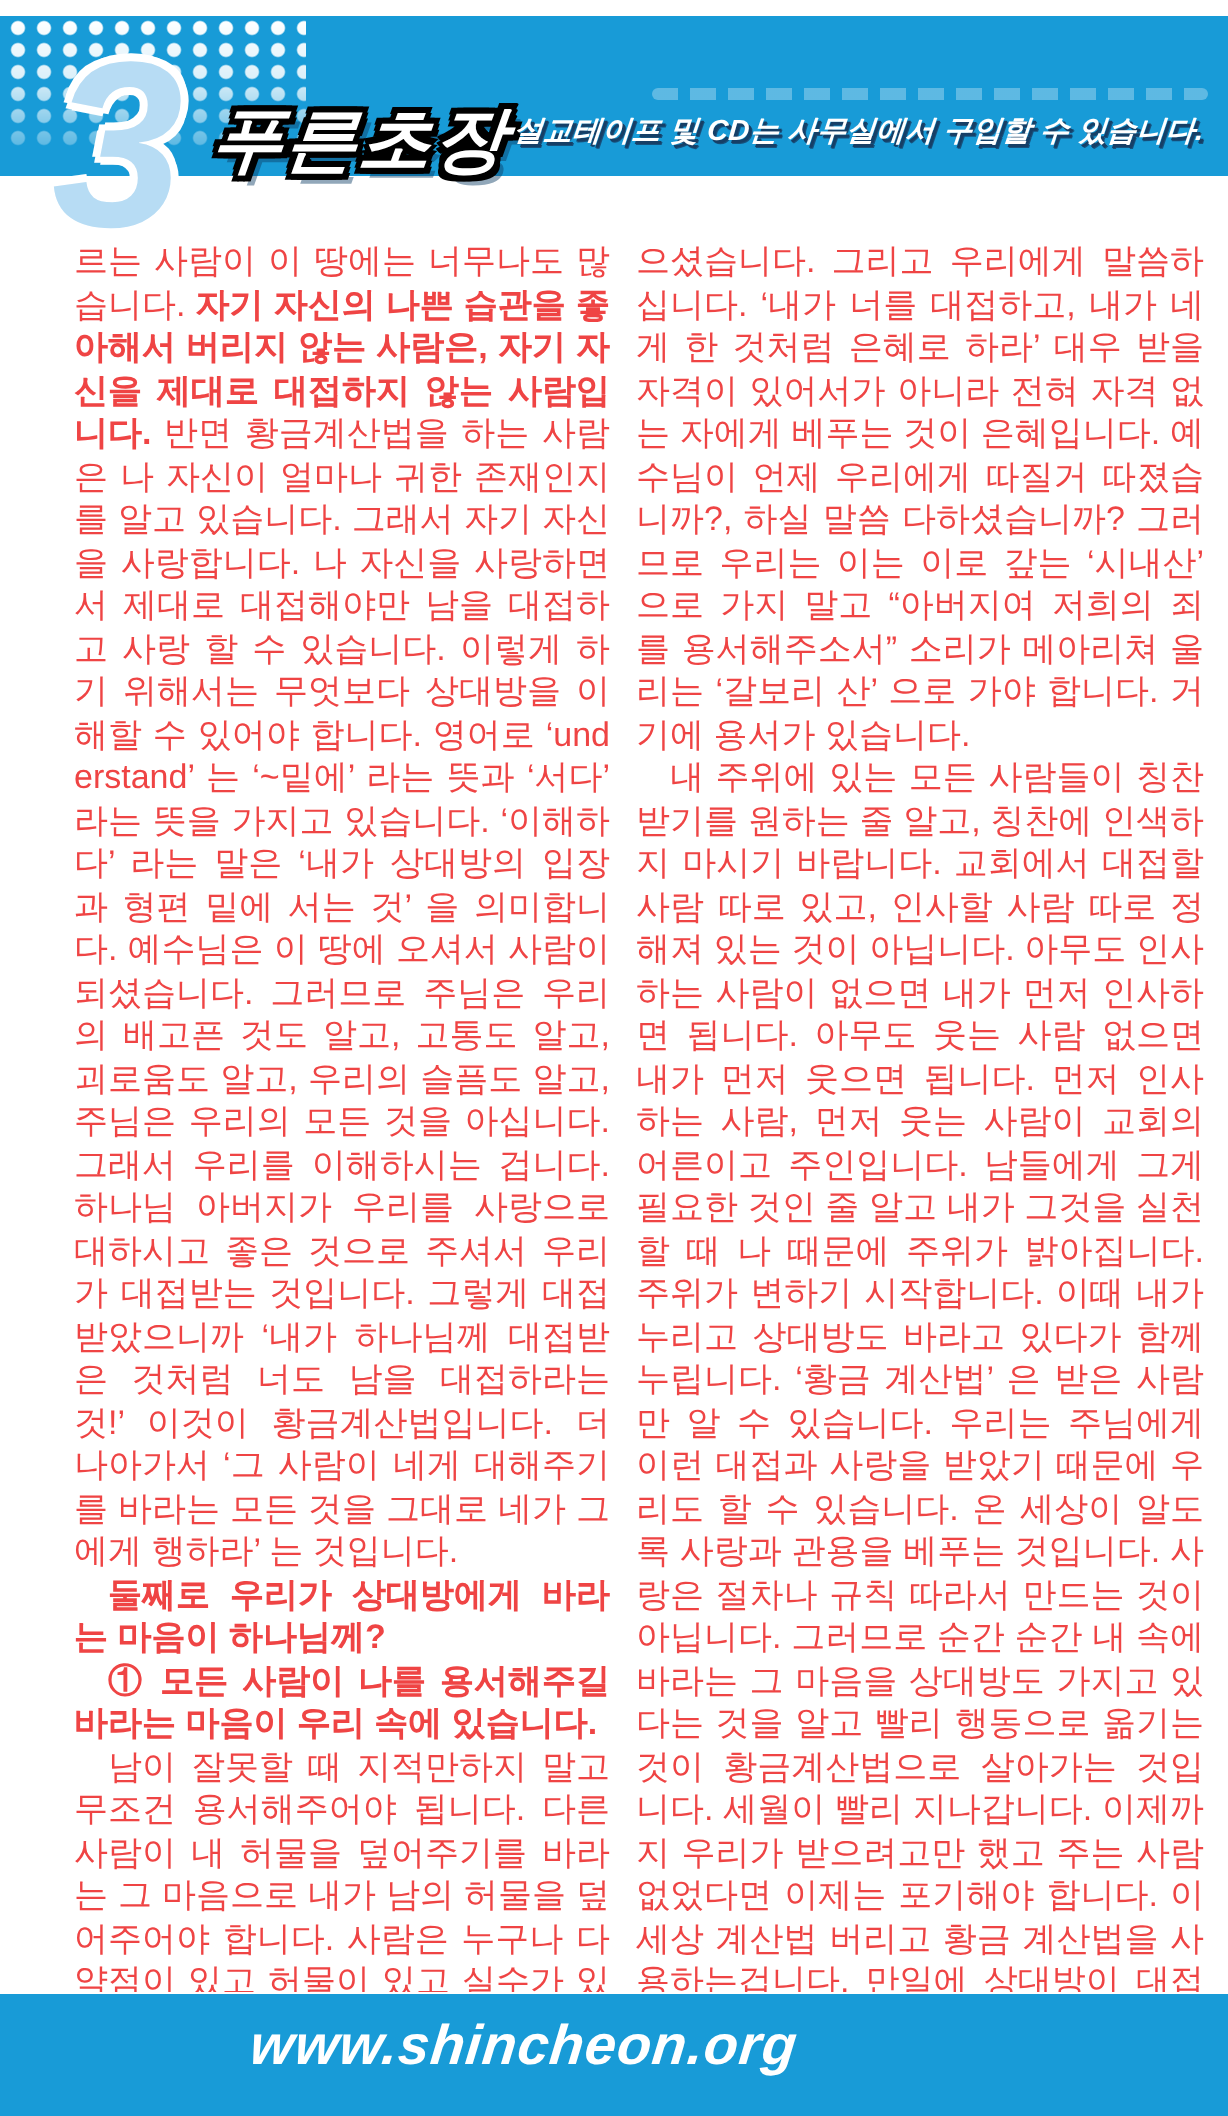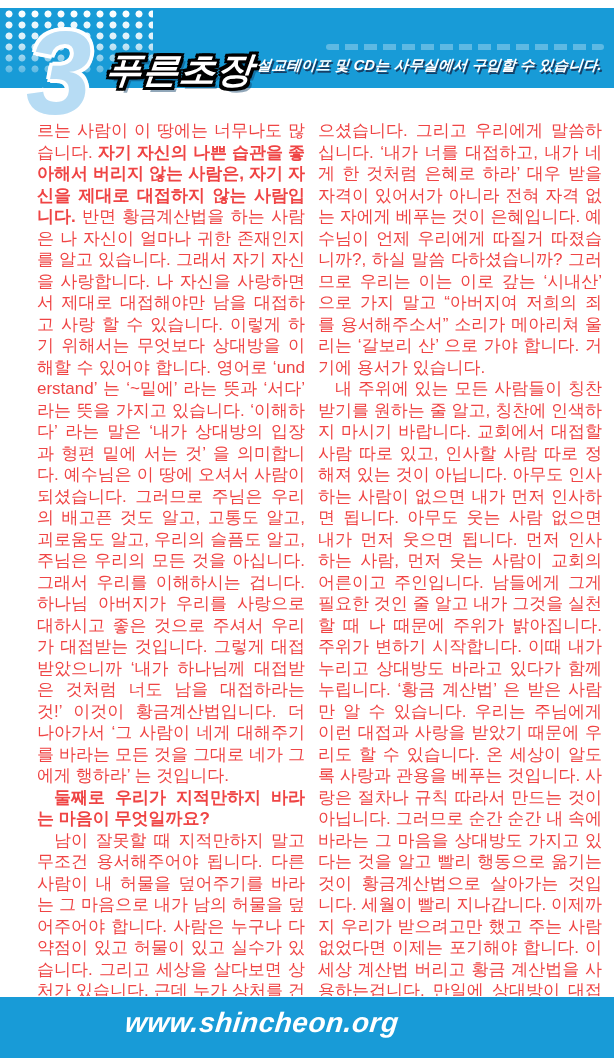--- a/index.html
+++ b/index.html
@@ -92,21 +92,22 @@
     <div class="dots"></div>
     <div class="issue-number">3</div>
     <div class="dash-row"></div>
     <div class="page-title">푸른초장</div>
     <div class="header-notice">설교테이프 및 CD는 사무실에서 구입할 수 있습니다.</div>
   </div>
 
   <div class="article">
     <div class="col col-left">
         <p class="para"><span>르는 사람이 이 땅에는 너무나도 많습니다. </span><span class="bold">자기 자신의 나쁜 습관을 좋아해서 버리지 않는 사람은, 자기 자신을 제대로 대접하지 않는 사람입니다.</span><span> 반면 황금계산법을 하는 사람은 나 자신이 얼마나 귀한 존재인지를 알고 있습니다. 그래서 자기 자신을 사랑합니다. 나 자신을 사랑하면서 제대로 대접해야만 남을 대접하고 사랑 할 수 있습니다. 이렇게 하기 위해서는 무엇보다 상대방을 이해할 수 있어야 합니다. 영어로 ‘understand’ 는 ‘~밑에’ 라는 뜻과 ‘서다’ 라는 뜻을 가지고 있습니다. ‘이해하다’ 라는 말은 ‘내가 상대방의 입장과 형편 밑에 서는 것’ 을 의미합니다. 예수님은 이 땅에 오셔서 사람이 되셨습니다. 그러므로 주님은 우리의 배고픈 것도 알고, 고통도 알고, 괴로움도 알고, 우리의 슬픔도 알고, 주님은 우리의 모든 것을 아십니다. 그래서 우리를 이해하시는 겁니다. 하나님 아버지가 우리를 사랑으로 대하시고 좋은 것으로 주셔서 우리가 대접받는 것입니다. 그렇게 대접받았으니까 ‘내가 하나님께 대접받은 것처럼 너도 남을 대접하라는 것!’ 이것이 황금계산법입니다. 더 나아가서 ‘그 사람이 네게 대해주기를 바라는 모든 것을 그대로 네가 그에게 행하라’ 는 것입니다.</span></p>
-        <p class="para indent"><span class="bold">둘째로 우리가 지적만하지 바라는 마음이 무엇일까요?</span></p>
+        <p class="para indent"><span class="bold">둘째로 우리가 상대방에게 바라는 마음이 하나님께?</span></p>
+        <p class="para indent"><span class="bold">① 모든 사람이 나를 용서해주길 바라는 마음이 우리 속에 있습니다.</span></p>
         <p class="para indent"><span>남이 잘못할 때 지적만하지 말고 무조건 용서해주어야 됩니다. 다른 사람이 내 허물을 덮어주기를 바라는 그 마음으로 내가 남의 허물을 덮어주어야 합니다. 사람은 누구나 다 약점이 있고 허물이 있고 실수가 있습니다. 그리고 세상을 살다보면 상처가 있습니다. 근데 누가 상처를 건드리면 아픕니다. 다 나은 상처도 누가 긁으면 피가 납니다. 다시 상처가 또 시작이 됩니다. 남이 지니고 있는 아픔, 부끄러운 과거, 아픈 상처 건드리는 것은 잔인한 짓입니다. 예수님은 우리를 정죄하지 않으셨고 차라리 예수님이 죄인이 되셨습니다. 예수님은 죄인인 우리를 심판하지 않으시고 예수님이 심판을 받</span></p>
       </div>
     <div class="col col-right">
         <p class="para"><span>으셨습니다. 그리고 우리에게 말씀하십니다. ‘내가 너를 대접하고, 내가 네게 한 것처럼 은혜로 하라’ 대우 받을 자격이 있어서가 아니라 전혀 자격 없는 자에게 베푸는 것이 은혜입니다. 예수님이 언제 우리에게 따질거 따졌습니까?, 하실 말씀 다하셨습니까? 그러므로 우리는 이는 이로 갚는 ‘시내산’ 으로 가지 말고 “아버지여 저희의 죄를 용서해주소서” 소리가 메아리쳐 울리는 ‘갈보리 산’ 으로 가야 합니다. 거기에 용서가 있습니다.</span></p>
         <p class="para indent"><span>내 주위에 있는 모든 사람들이 칭찬 받기를 원하는 줄 알고, 칭찬에 인색하지 마시기 바랍니다. 교회에서 대접할 사람 따로 있고, 인사할 사람 따로 정해져 있는 것이 아닙니다. 아무도 인사하는 사람이 없으면 내가 먼저 인사하면 됩니다. 아무도 웃는 사람 없으면 내가 먼저 웃으면 됩니다. 먼저 인사 하는 사람, 먼저 웃는 사람이 교회의 어른이고 주인입니다. 남들에게 그게 필요한 것인 줄 알고 내가 그것을 실천할 때 나 때문에 주위가 밝아집니다. 주위가 변하기 시작합니다. 이때 내가 누리고 상대방도 바라고 있다가 함께 누립니다. ‘황금 계산법’ 은 받은 사람만 알 수 있습니다. 우리는 주님에게 이런 대접과 사랑을 받았기 때문에 우리도 할 수 있습니다. 온 세상이 알도록 사랑과 관용을 베푸는 것입니다. 사랑은 절차나 규칙 따라서 만드는 것이 아닙니다. 그러므로 순간 순간 내 속에 바라는 그 마음을 상대방도 가지고 있다는 것을 알고 빨리 행동으로 옮기는 것이 황금계산법으로 살아가는 것입니다. 세월이 빨리 지나갑니다. 이제까지 우리가 받으려고만 했고 주는 사람 없었다면 이제는 포기해야 합니다. 이 세상 계산법 버리고 황금 계산법을 사용하는겁니다. 만일에 상대방이 대접하지 않으면 하나님이 대접해주십니다. 하나님이 갚아 주십니다. 그러므로 나를 위해 살지 말고 나를 필요로 하는 사람들을 위해서 사시는 여러분 되시기를 주님의 이름으로 축원합니다.</span></p>
       </div>
   </div>
 
   <div class="footer">
     <div class="website-url">www.shincheon.org</div>

